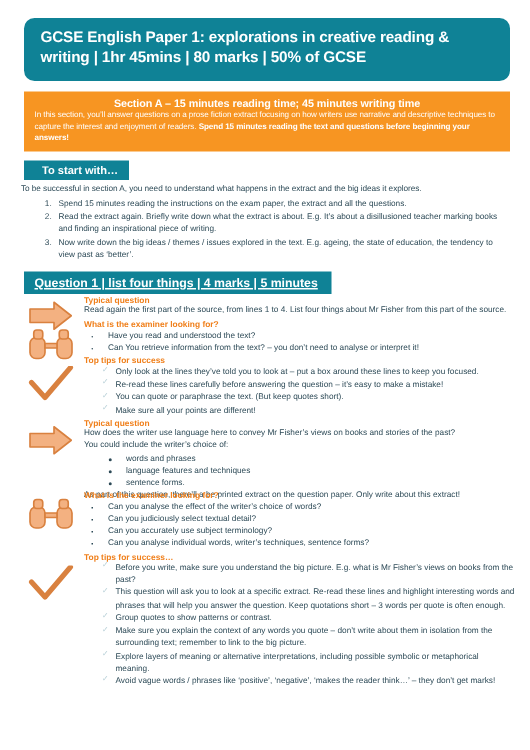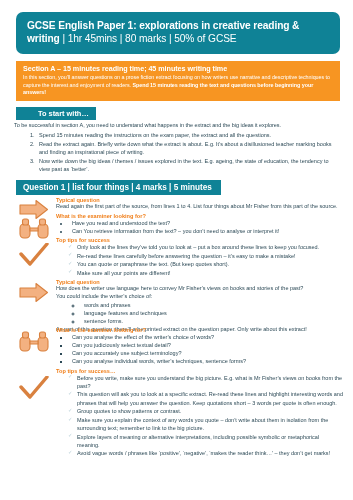--- a/index.html
+++ b/index.html
@@ -18,45 +18,45 @@
     margin: 12px 13px 0 16px;
     background: #0f8296;
     color: #ffffff;
     border-radius: 7px;
     padding: 7px 10px 8px 11px;
     font-size: 10.2px;
     line-height: 1.32;
     letter-spacing: -0.1px;
   }
   .title-banner .strong { font-weight: bold; }
-  .title-banner .rest { font-weight: normal; }
+  .title-banner .rest { font-weight: bold; }
 
   
   .section-band {
     margin: 7px 13px 0 16px;
     background: #f79522;
     color: #ffffff;
     padding: 3px 7px 4px 7px;
   }
-  .section-band .sb-title { font-weight: bold; font-size: 7.2px; letter-spacing: -0.05px; }
+  .section-band .sb-title { font-weight: bold; font-size: 7.2px; letter-spacing: -0.05px; text-align: center; }
   .section-band .sb-body {
     font-size: 5.4px; line-height: 1.42; margin-top: 1px; letter-spacing: -0.05px;
   }
   .section-band .sb-body b { font-weight: bold; }
 
   
   .teal-head {
     display: inline-block;
     background: #0f8296;
     color: #ffffff;
     font-weight: bold;
-    padding: 2px 7px 2px 22px;
+    padding: 2px 7px 2px 12px;
   }
   .hdr-start { margin: 6px 0 0 16px; font-size: 7.4px; }
-  .hdr-q { margin: 6px 0 0 16px; font-size: 8.2px; padding: 3px 9px 3px 7px; }
+  .hdr-q { margin: 6px 0 0 16px; font-size: 8.2px; padding: 3px 9px 3px 7px; text-decoration: underline; }
 
   
   .body-text {
     margin: 2px 13px 0 14px;
     font-size: 5.5px;
     line-height: 1.45;
     color: #2d4a57;
     letter-spacing: -0.04px;
   }
   ol.numlist {

